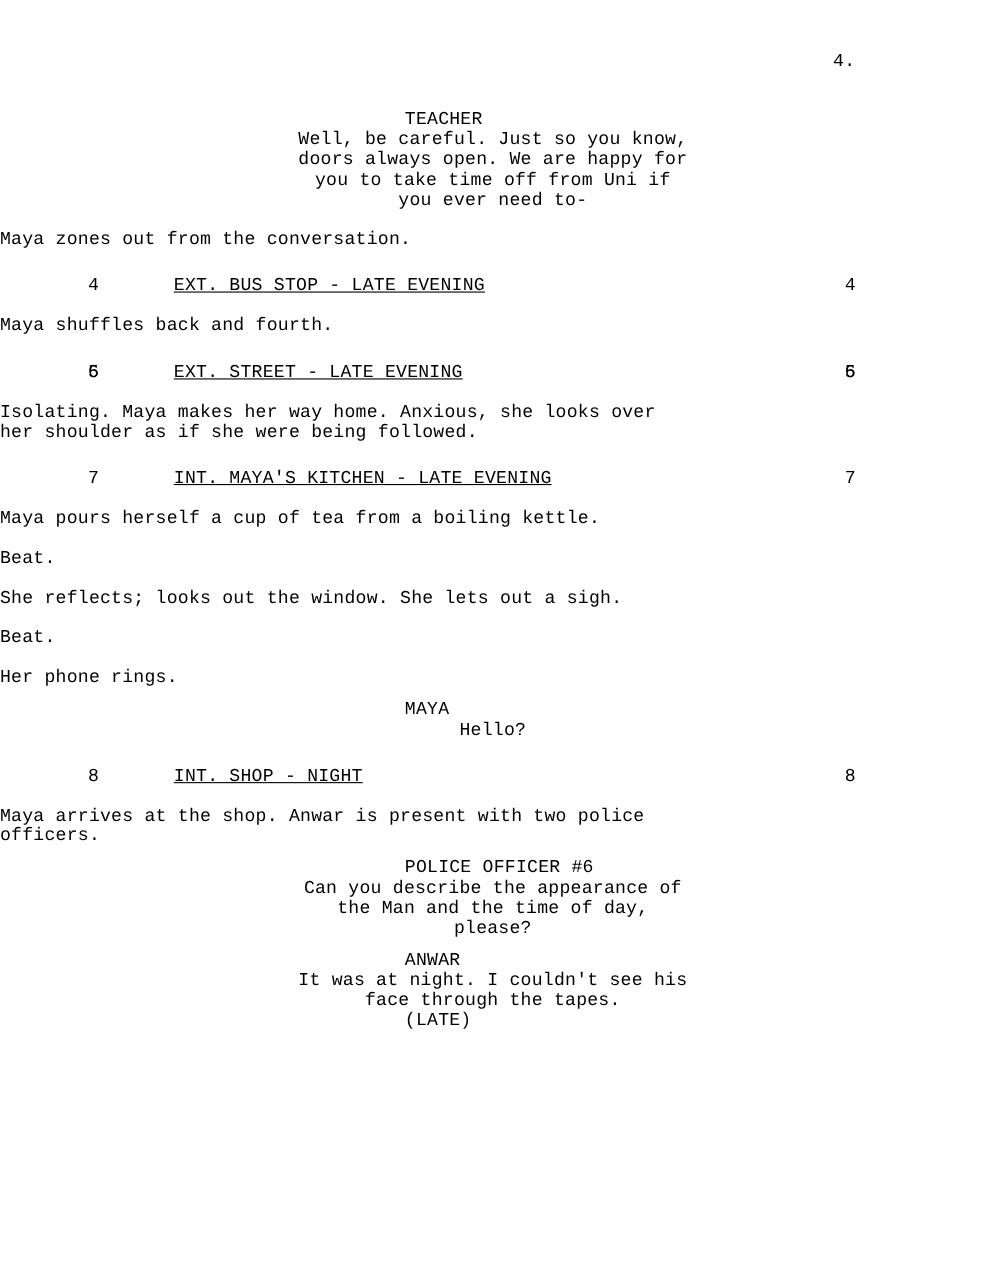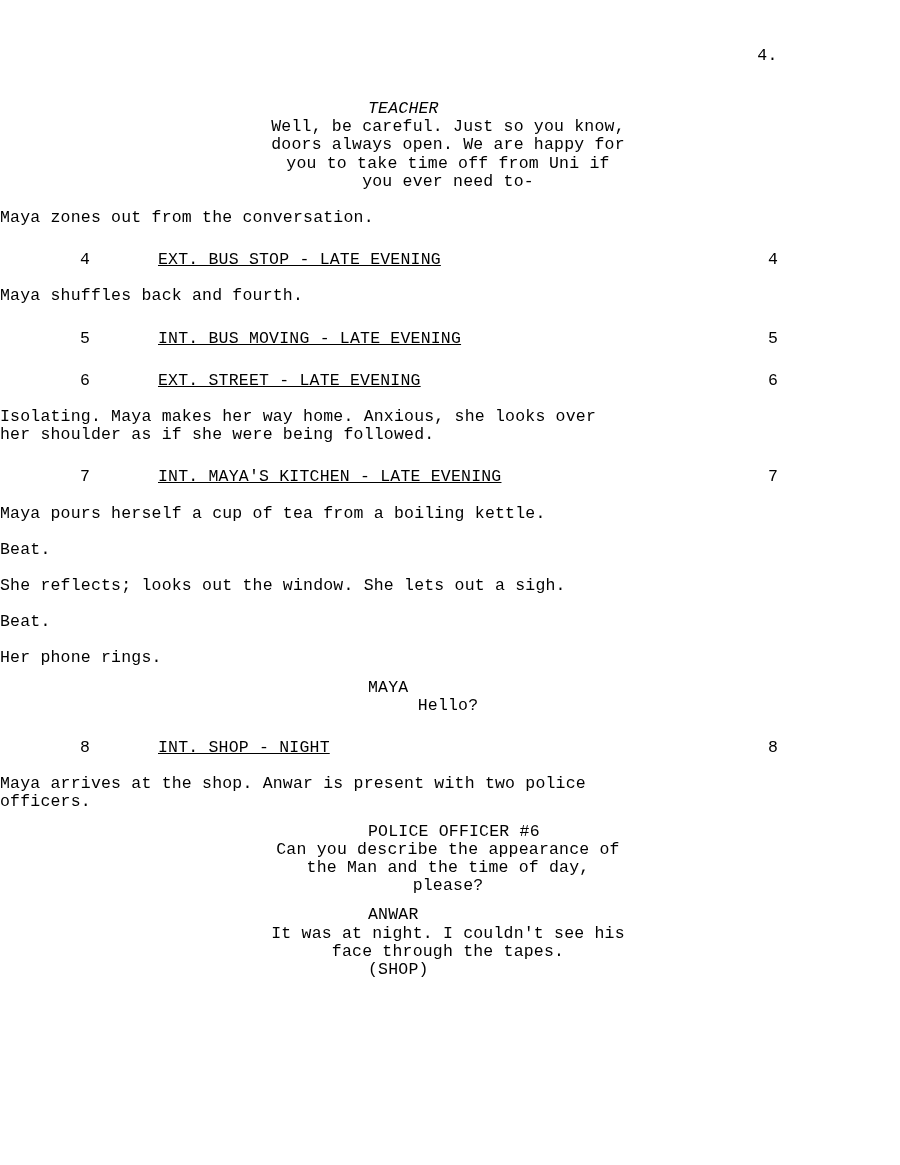--- a/index.html
+++ b/index.html
@@ -68,21 +68,20 @@
     max-width: 620px;
     white-space: pre-wrap;
   }
   .character {
     margin-left: 368px;
     margin-top: 11px;
     white-space: pre;
   }
   .character.first {
     margin-top: 0;
-    font-style: italic;
   }
   .dialogue {
     margin-left: 263px;
     max-width: 370px;
     white-space: pre-wrap;
     text-align: center;
   }
   .more {
     margin-left: 368px;
     white-space: pre;
@@ -112,21 +111,20 @@
         <div class="scene-num-left">4</div>
         <div class="scene-heading">EXT. BUS STOP - LATE EVENING</div>
         <div class="scene-num-right">4</div>
       </div>
       <div class="action">Maya shuffles back and fourth.</div>
     </div>
 
     <div class="block">
       <div class="scene-row">
         <div class="scene-num-left">5</div>
-        <div class="scene-heading">INT. BUS MOVING - LATE EVENING</div>
         <div class="scene-num-right">5</div>
       </div>
     </div>
 
     <div class="block">
       <div class="scene-row">
         <div class="scene-num-left">6</div>
         <div class="scene-heading">EXT. STREET - LATE EVENING</div>
         <div class="scene-num-right">6</div>
       </div>
@@ -157,17 +155,17 @@
       </div>
       <div class="action">Maya arrives at the shop. Anwar is present with two police
 officers.</div>
       <div class="character">POLICE OFFICER #6</div>
       <div class="dialogue">Can you describe the appearance of
 the Man and the time of day,
 please?</div>
       <div class="character">ANWAR</div>
       <div class="dialogue">It was at night. I couldn't see his
 face through the tapes.</div>
-      <div class="more">(SHOP)</div>
+      <div class="more">(LATE)</div>
     </div>
 
   </div>
 </div>
 
 </body></html>

